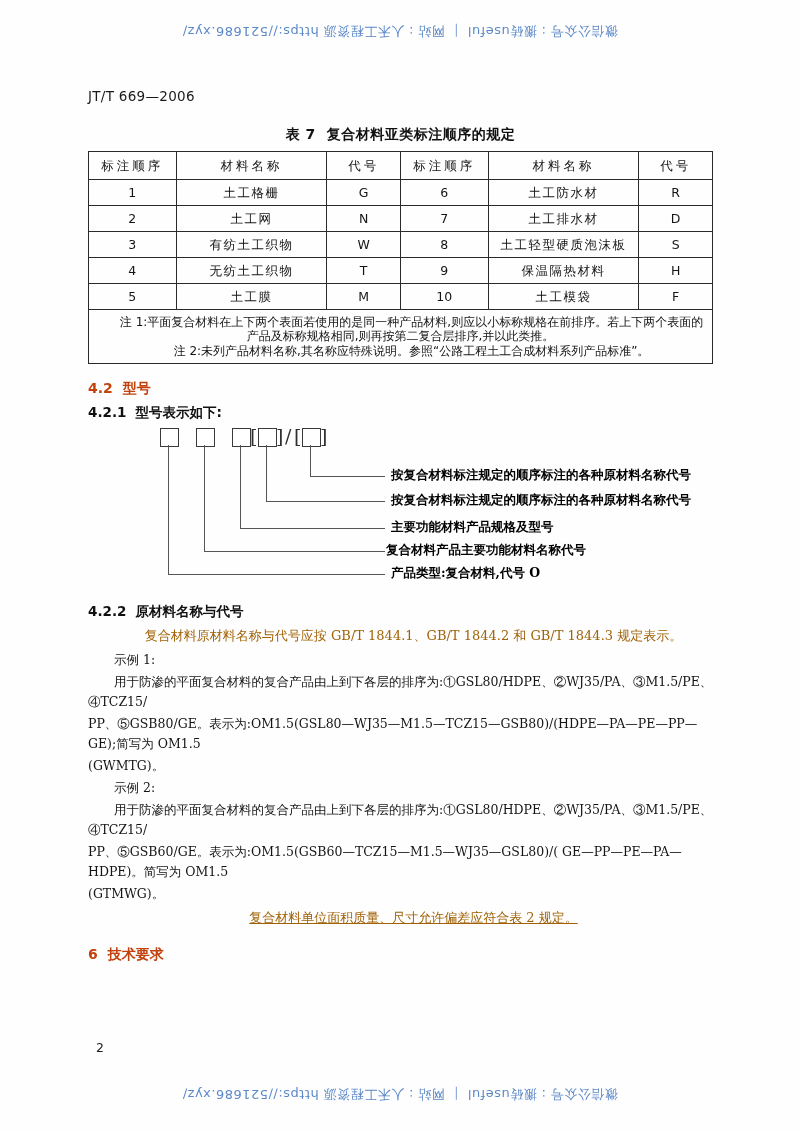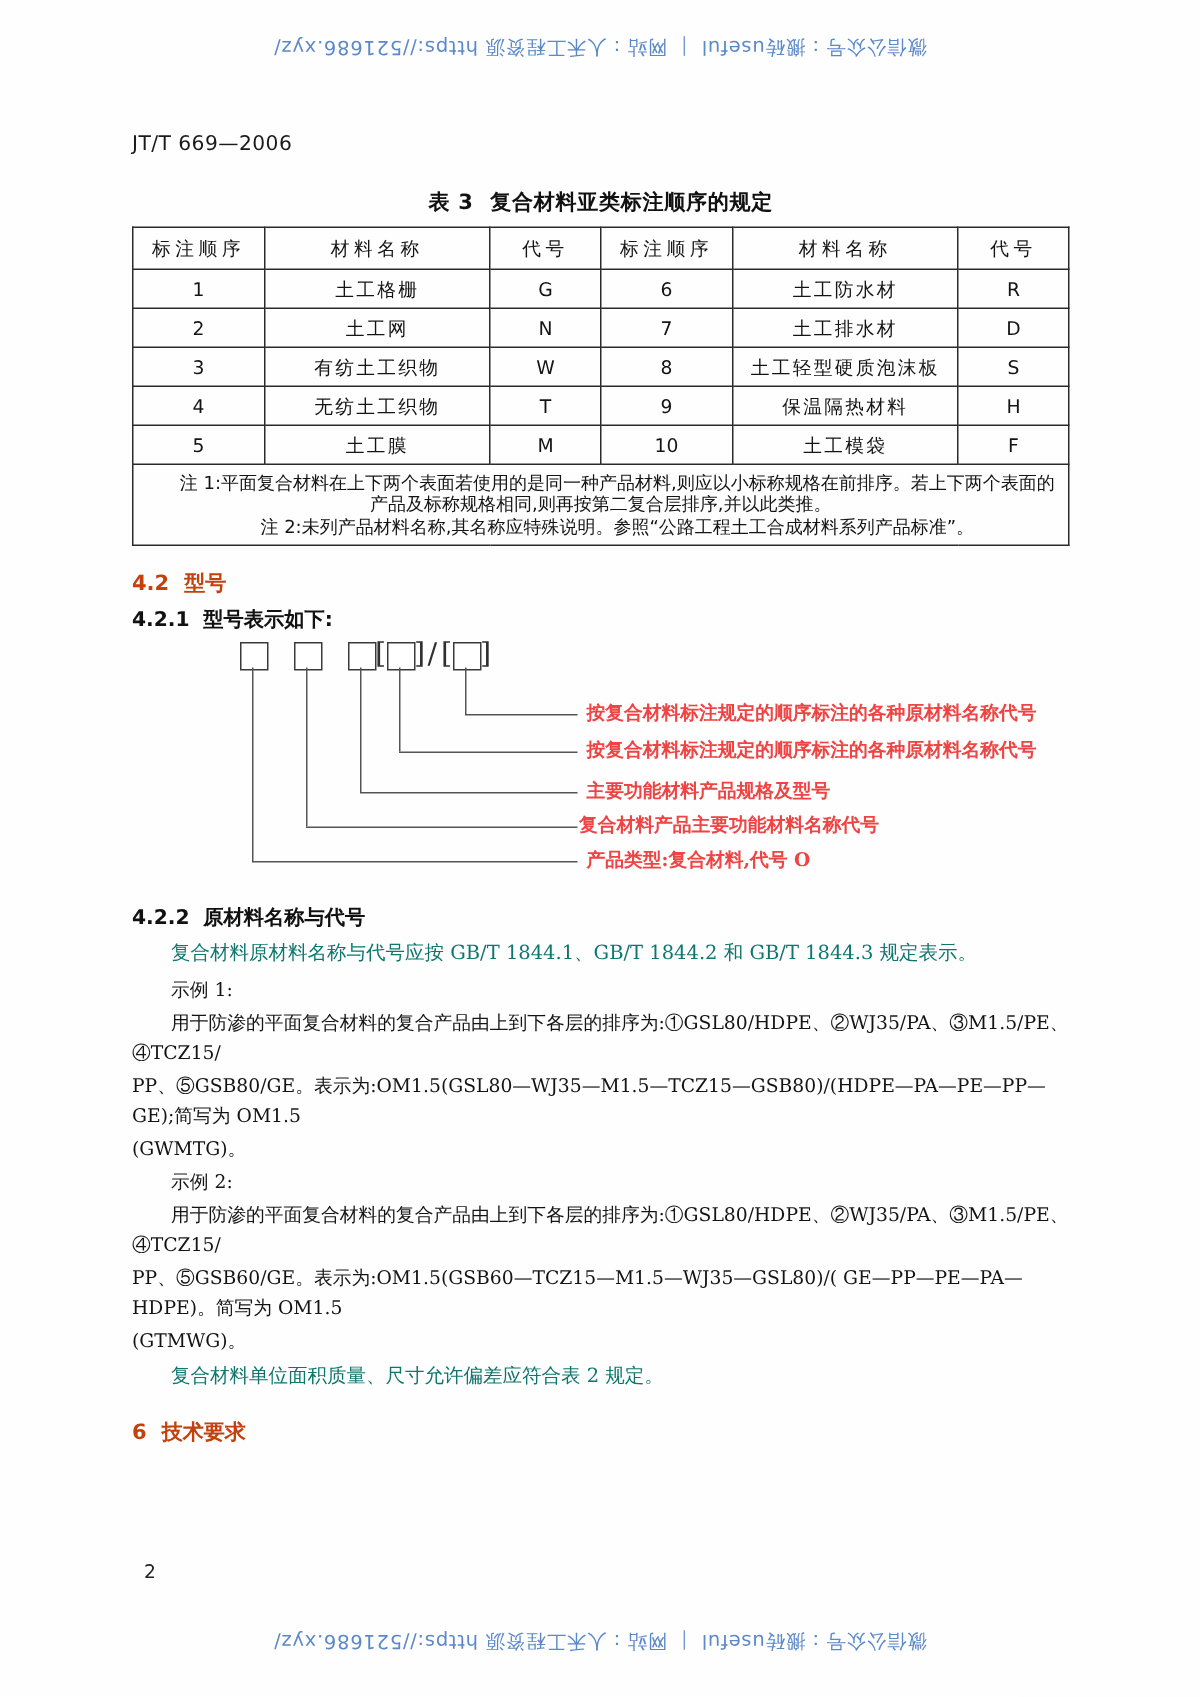--- a/index.html
+++ b/index.html
@@ -102,24 +102,25 @@
   .h2 .gap { display: inline-block; width: 10px; }
   .h3 {
     font-size: 13.5px;
     color: #111;
     margin: 5px 0 4px 0;
     font-weight: bold;
   }
   .h3 .gap { display: inline-block; width: 9px; }
   .body-line {
     font-size: 13px;
-    color: #0f766e;
+    color: #a16207;
     line-height: 1.65;
     margin: 3px 0;
     text-indent: 26px;
+    text-align: center;
   }
   .small-line {
     font-size: 12.5px;
     color: #141414;
     line-height: 1.6;
     margin: 2px 0;
     text-indent: 26px;
   }
   .small-line.noind { text-indent: 0; }
   .serif { font-family: "DejaVu Serif", "Liberation Serif", serif; }
@@ -151,21 +152,21 @@
   }
   .hline {
     position: absolute;
     height: 1px;
     background: #555;
   }
   .leader-label {
     position: absolute;
     font-size: 12.5px;
     font-weight: bold;
-    color: #ef4444;
+    color: #000000;
     white-space: nowrap;
     font-family: "DejaVu Serif", "Liberation Serif", serif;
   }
 
   
   .t2 td { padding: 7px 2px; }
   .t2 td.item { width: 25%; letter-spacing: 1px; }
   .t2 td.dev  { width: 25%; }
   .t2 td.blank { }
 
@@ -182,21 +183,21 @@
 
 <div id="page">
 
   <div class="watermark top">微信公众号：搬砖useful ｜ 网站：人禾工程资源 https://521686.xyz/</div>
 
   <div class="content">
 
     <div class="running-head">JT/T 669—2006</div>
 
     <div class="table-caption">
-      <span>表 3</span><span class="cap-gap"></span><span>复合材料亚类标注顺序的规定</span>
+      <span>表 7</span><span class="cap-gap"></span><span>复合材料亚类标注顺序的规定</span>
     </div>
 
     <table class="doc-table t1">
       <tbody>
           <tr>
         <th class="num">标注顺序</th>
         <th class="name">材料名称</th>
         <th class="code">代号</th>
         <th class="num">标注顺序</th>
         <th class="name">材料名称</th>
@@ -299,21 +300,21 @@
     <p class="body-line serif">复合材料原材料名称与代号应按 GB/T 1844.1、GB/T 1844.2 和 GB/T 1844.3 规定表示。</p>
     <p class="small-line serif">示例 1:</p>
     <p class="small-line serif">用于防渗的平面复合材料的复合产品由上到下各层的排序为:①GSL80/HDPE、②WJ35/PA、③M1.5/PE、④TCZ15/</p>
     <p class="small-line serif noind">PP、⑤GSB80/GE。表示为:OM1.5(GSL80—WJ35—M1.5—TCZ15—GSB80)/(HDPE—PA—PE—PP—GE);简写为 OM1.5</p>
     <p class="small-line serif noind">(GWMTG)。</p>
     <p class="small-line serif">示例 2:</p>
     <p class="small-line serif">用于防渗的平面复合材料的复合产品由上到下各层的排序为:①GSL80/HDPE、②WJ35/PA、③M1.5/PE、④TCZ15/</p>
     <p class="small-line serif noind">PP、⑤GSB60/GE。表示为:OM1.5(GSB60—TCZ15—M1.5—WJ35—GSL80)/( GE—PP—PE—PA—HDPE)。简写为 OM1.5</p>
     <p class="small-line serif noind">(GTMWG)。</p>
 
-    <p class="body-line serif" style="margin-bottom:8px;">复合材料单位面积质量、尺寸允许偏差应符合表 2 规定。</p>
+    <p class="body-line serif" style="margin-bottom:8px;text-decoration:underline;">复合材料单位面积质量、尺寸允许偏差应符合表 2 规定。</p>
 
 
 
     <div class="h2" style="margin-top:18px;">
       <span>6</span><span class="gap"></span><span>技术要求</span>
     </div>
 
   </div>
 
   <div class="page-number">2</div>

